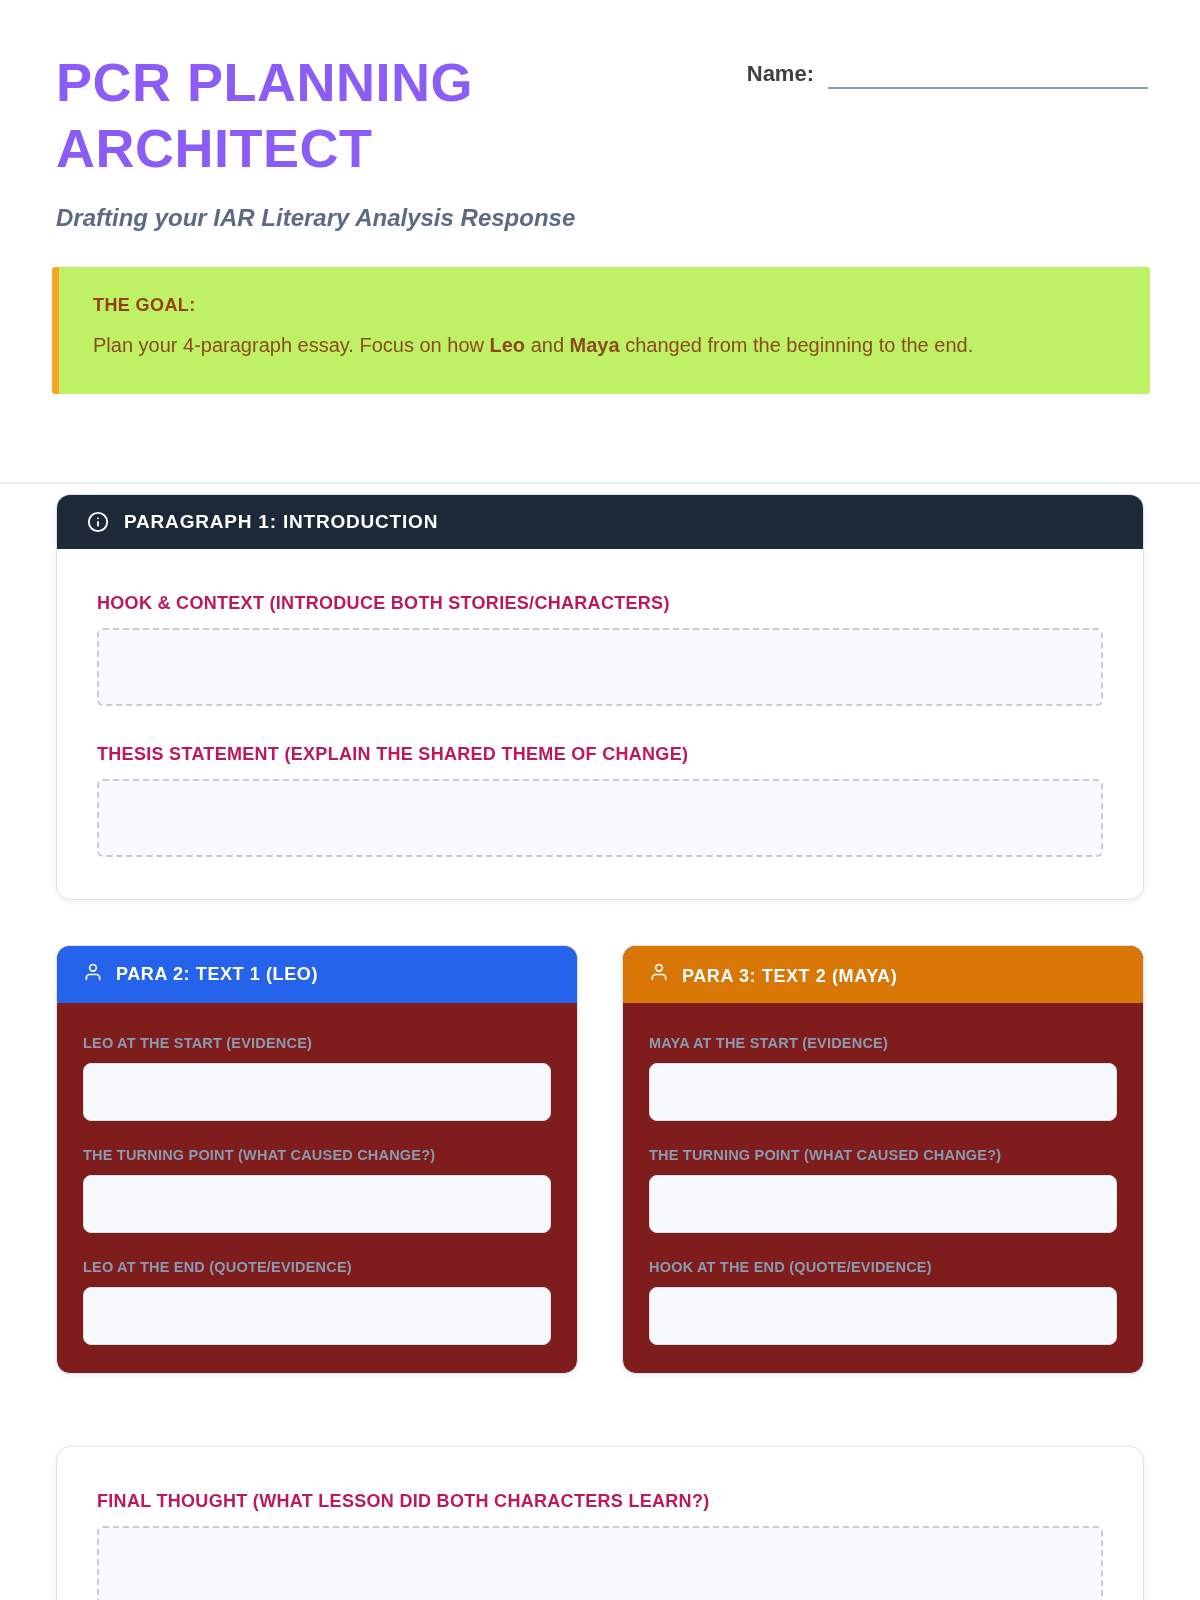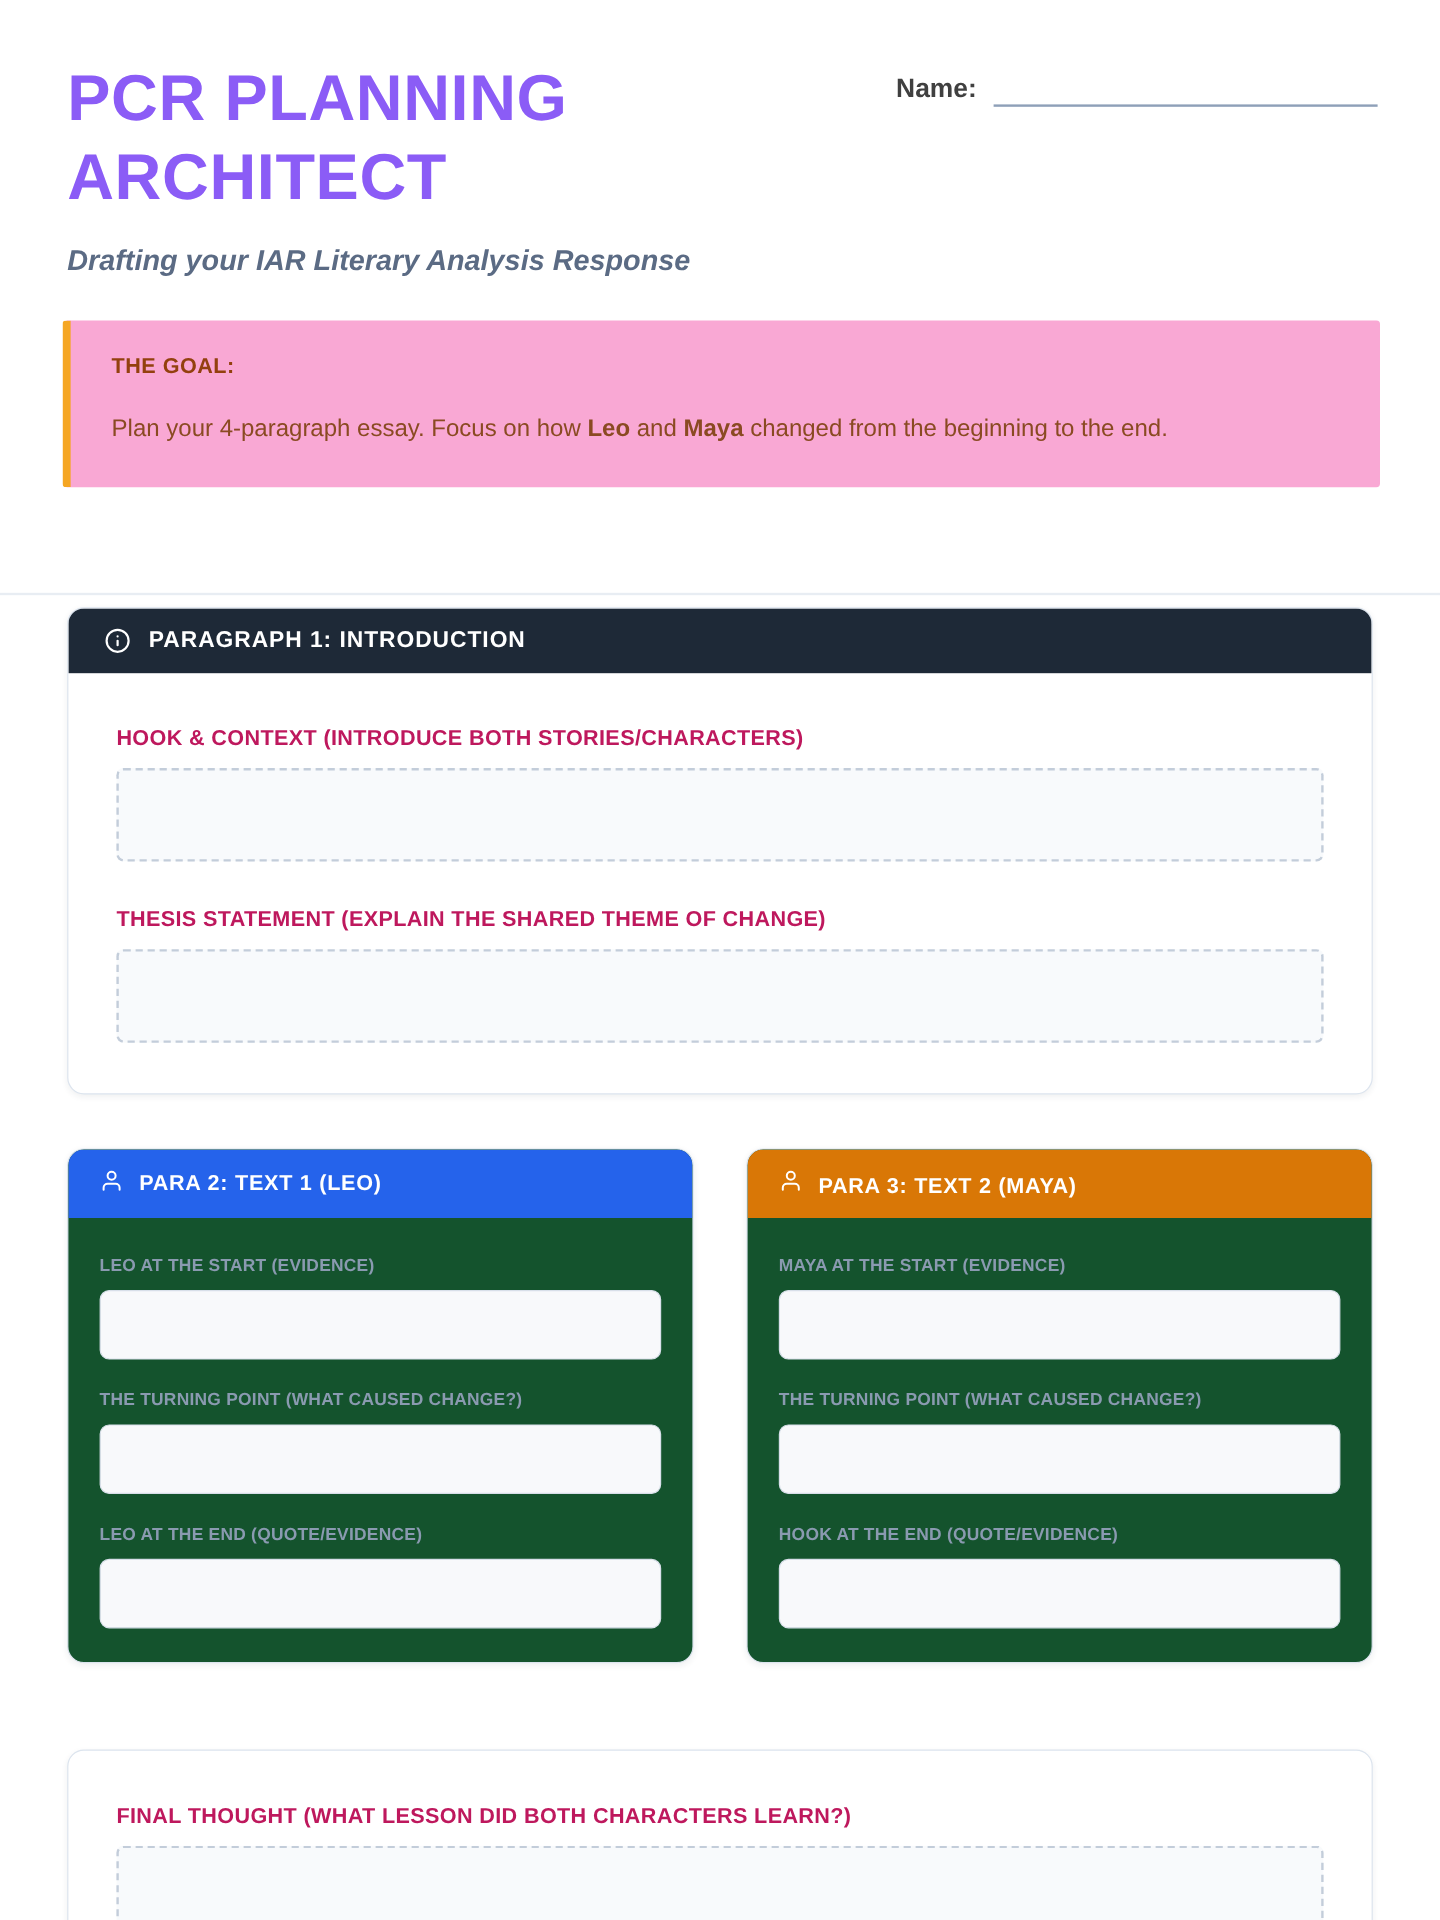--- a/index.html
+++ b/index.html
@@ -47,33 +47,33 @@
     border: none;
     border-bottom: 2px solid #8ea0b8;
     font-size: 20px;
     color: #33415c;
     background: transparent;
     outline: none;
     padding: 4px 2px;
   }
   .goal-box {
     margin: 35px 50px 0 52px;
-    background: #f9a8d4;
+    background: #bef264;
     border-left: 7px solid #f5a623;
     border-radius: 3px;
     padding: 28px 34px 30px 34px;
   }
   .goal-heading {
     font-size: 18px;
     font-weight: bold;
     letter-spacing: 0.4px;
     color: #93400e;
   }
   .goal-text {
-    margin-top: 22px;
+    margin-top: 10px;
     font-size: 20px;
     line-height: 1.9;
     color: #8a4a22;
   }
   .goal-text b { font-weight: bold; }
   .section-divider {
     margin-top: 88px;
     border: none;
     border-top: 2px solid #e8edf3;
     width: 100%;
@@ -124,21 +124,21 @@
   .columns {
     display: flex;
     gap: 44px;
     margin: 45px 56px 0 56px;
   }
   .col-card {
     flex: 1;
     border: 1px solid #dce4ee;
     border-radius: 14px;
     box-shadow: 0 2px 5px rgba(30,41,59,0.07);
-    background: #14532d;
+    background: #7f1d1d;
     overflow: hidden;
   }
   .col-header {
     display: flex;
     align-items: center;
     gap: 13px;
     color: #ffffff;
     padding: 16px 26px;
     font-size: 18px;
     font-weight: bold;

